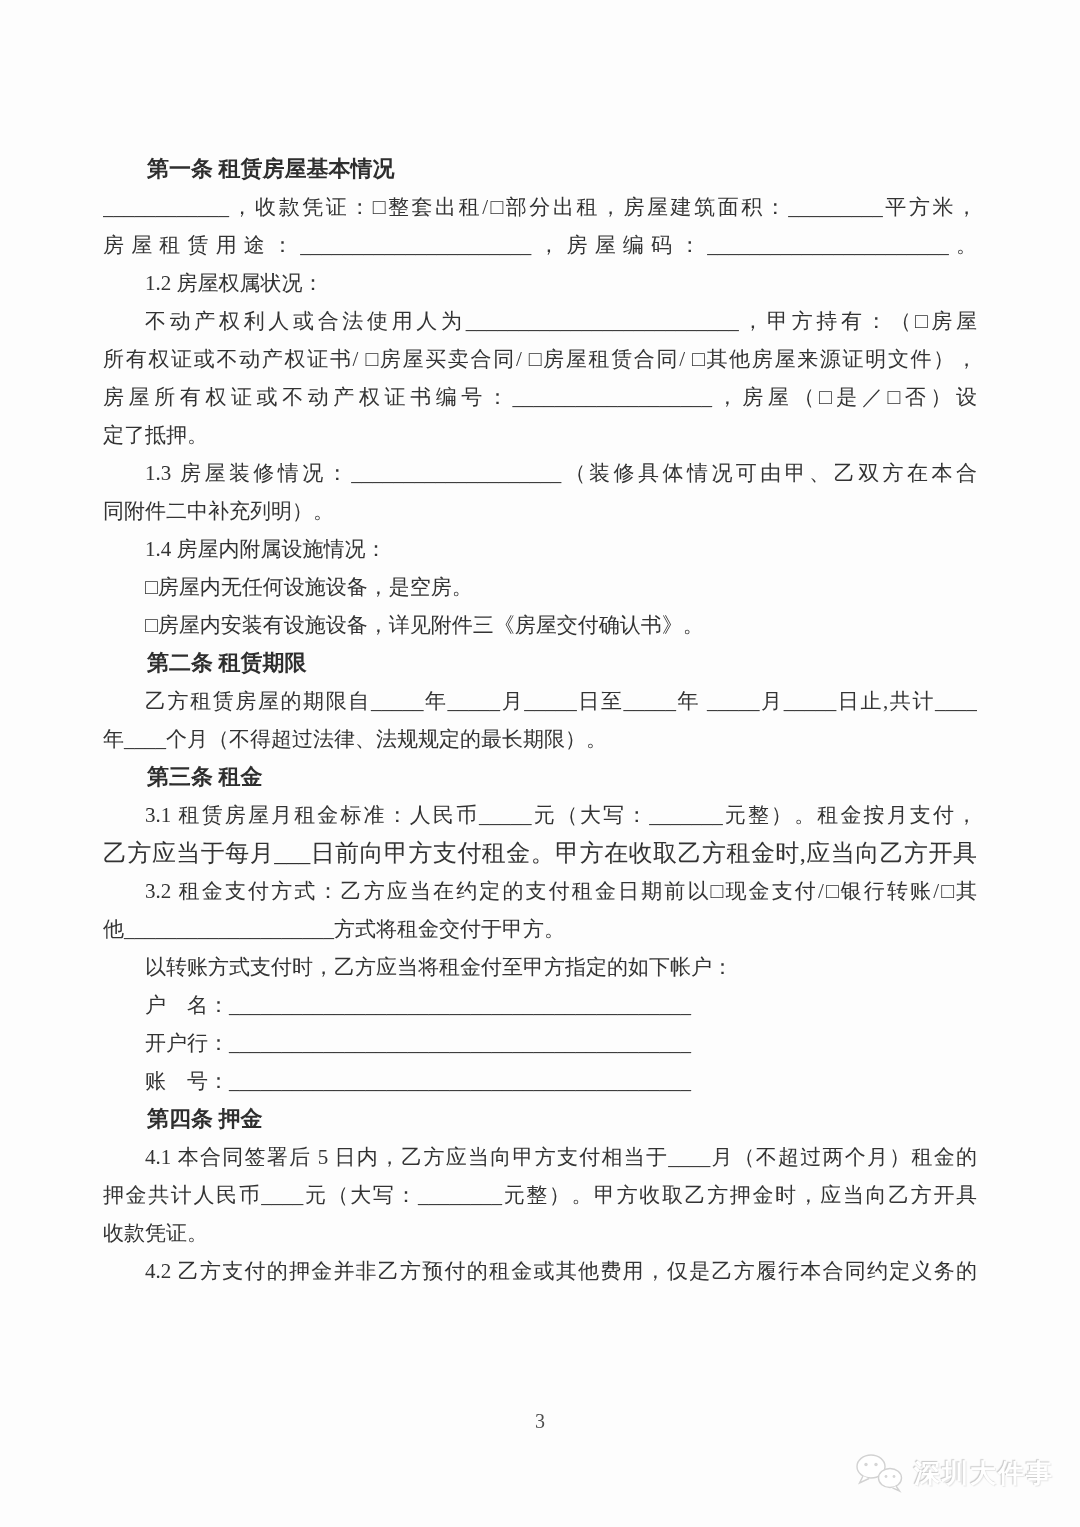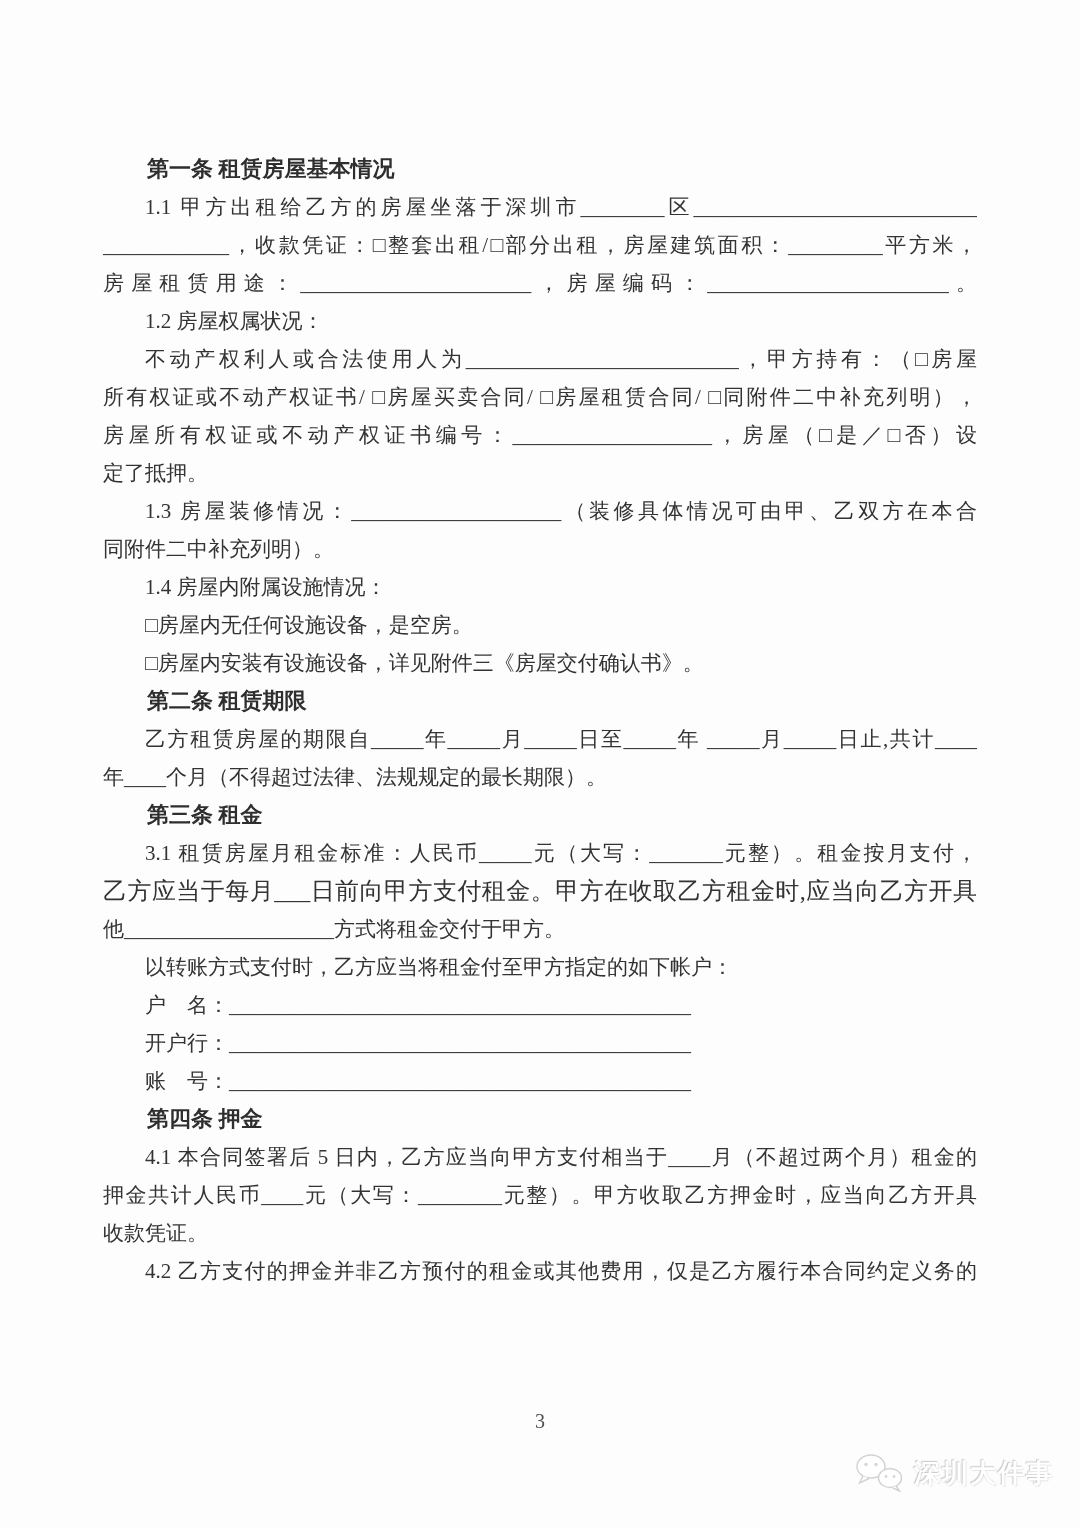--- a/index.html
+++ b/index.html
@@ -76,39 +76,39 @@
     text-shadow: -1px -1px 1px #c9c9c9, 1px 1px 1px #e6e6e6;
   }
 </style>
 </head>
 <body>
 
 <div class="sheet">
 
   <div class="doc">
     <div class="ln h">第一条 租赁房屋基本情况</div>
-    <div class="ln i f">1.1 甲方出租给乙方的房屋坐落于深圳市________区___________________________</div>
     <div class="ln f">____________，收款凭证：□整套出租/□部分出租，房屋建筑面积：_________平方米，</div>
     <div class="ln f">房屋租赁用途：______________________，房屋编码：_______________________。</div>
     <div class="ln i">1.2 房屋权属状况：</div>
     <div class="ln i f">不动产权利人或合法使用人为__________________________，甲方持有：（□房屋</div>
-    <div class="ln f">所有权证或不动产权证书/ □房屋买卖合同/ □房屋租赁合同/ □同附件二中补充列明），</div>
+    <div class="ln f">所有权证或不动产权证书/ □房屋买卖合同/ □房屋租赁合同/ □其他房屋来源证明文件），</div>
     <div class="ln f">房屋所有权证或不动产权证书编号：___________________，房屋（□是／□否）设</div>
     <div class="ln">定了抵押。</div>
     <div class="ln i f">1.3 房屋装修情况：____________________（装修具体情况可由甲、乙双方在本合</div>
     <div class="ln">同附件二中补充列明）。</div>
     <div class="ln i">1.4 房屋内附属设施情况：</div>
     <div class="ln i">□房屋内无任何设施设备，是空房。</div>
     <div class="ln i">□房屋内安装有设施设备，详见附件三《房屋交付确认书》。</div>
     <div class="ln h">第二条 租赁期限</div>
     <div class="ln i f">乙方租赁房屋的期限自_____年_____月_____日至_____年 _____月_____日止,共计____</div>
     <div class="ln">年____个月（不得超过法律、法规规定的最长期限）。</div>
     <div class="ln h">第三条 租金</div>
     <div class="ln i f">3.1 租赁房屋月租金标准：人民币_____元（大写：_______元整）。租金按月支付，</div>
     <div class="ln f tight">乙方应当于每月___日前向甲方支付租金。甲方在收取乙方租金时,应当向乙方开具收款凭证。</div>
+    <div class="ln i f">3.2 租金支付方式：乙方应当在约定的支付租金日期前以□现金支付/□银行转账/□其</div>
     <div class="ln">他____________________方式将租金交付于甲方。</div>
     <div class="ln i">以转账方式支付时，乙方应当将租金付至甲方指定的如下帐户：</div>
     <div class="ln i">户　名：____________________________________________</div>
     <div class="ln i">开户行：____________________________________________</div>
     <div class="ln i">账　号：____________________________________________</div>
     <div class="ln h">第四条 押金</div>
     <div class="ln i f">4.1 本合同签署后 5 日内，乙方应当向甲方支付相当于____月（不超过两个月）租金的</div>
     <div class="ln f">押金共计人民币____元（大写：________元整）。甲方收取乙方押金时，应当向乙方开具</div>
     <div class="ln">收款凭证。</div>
     <div class="ln i f">4.2 乙方支付的押金并非乙方预付的租金或其他费用，仅是乙方履行本合同约定义务的</div>

